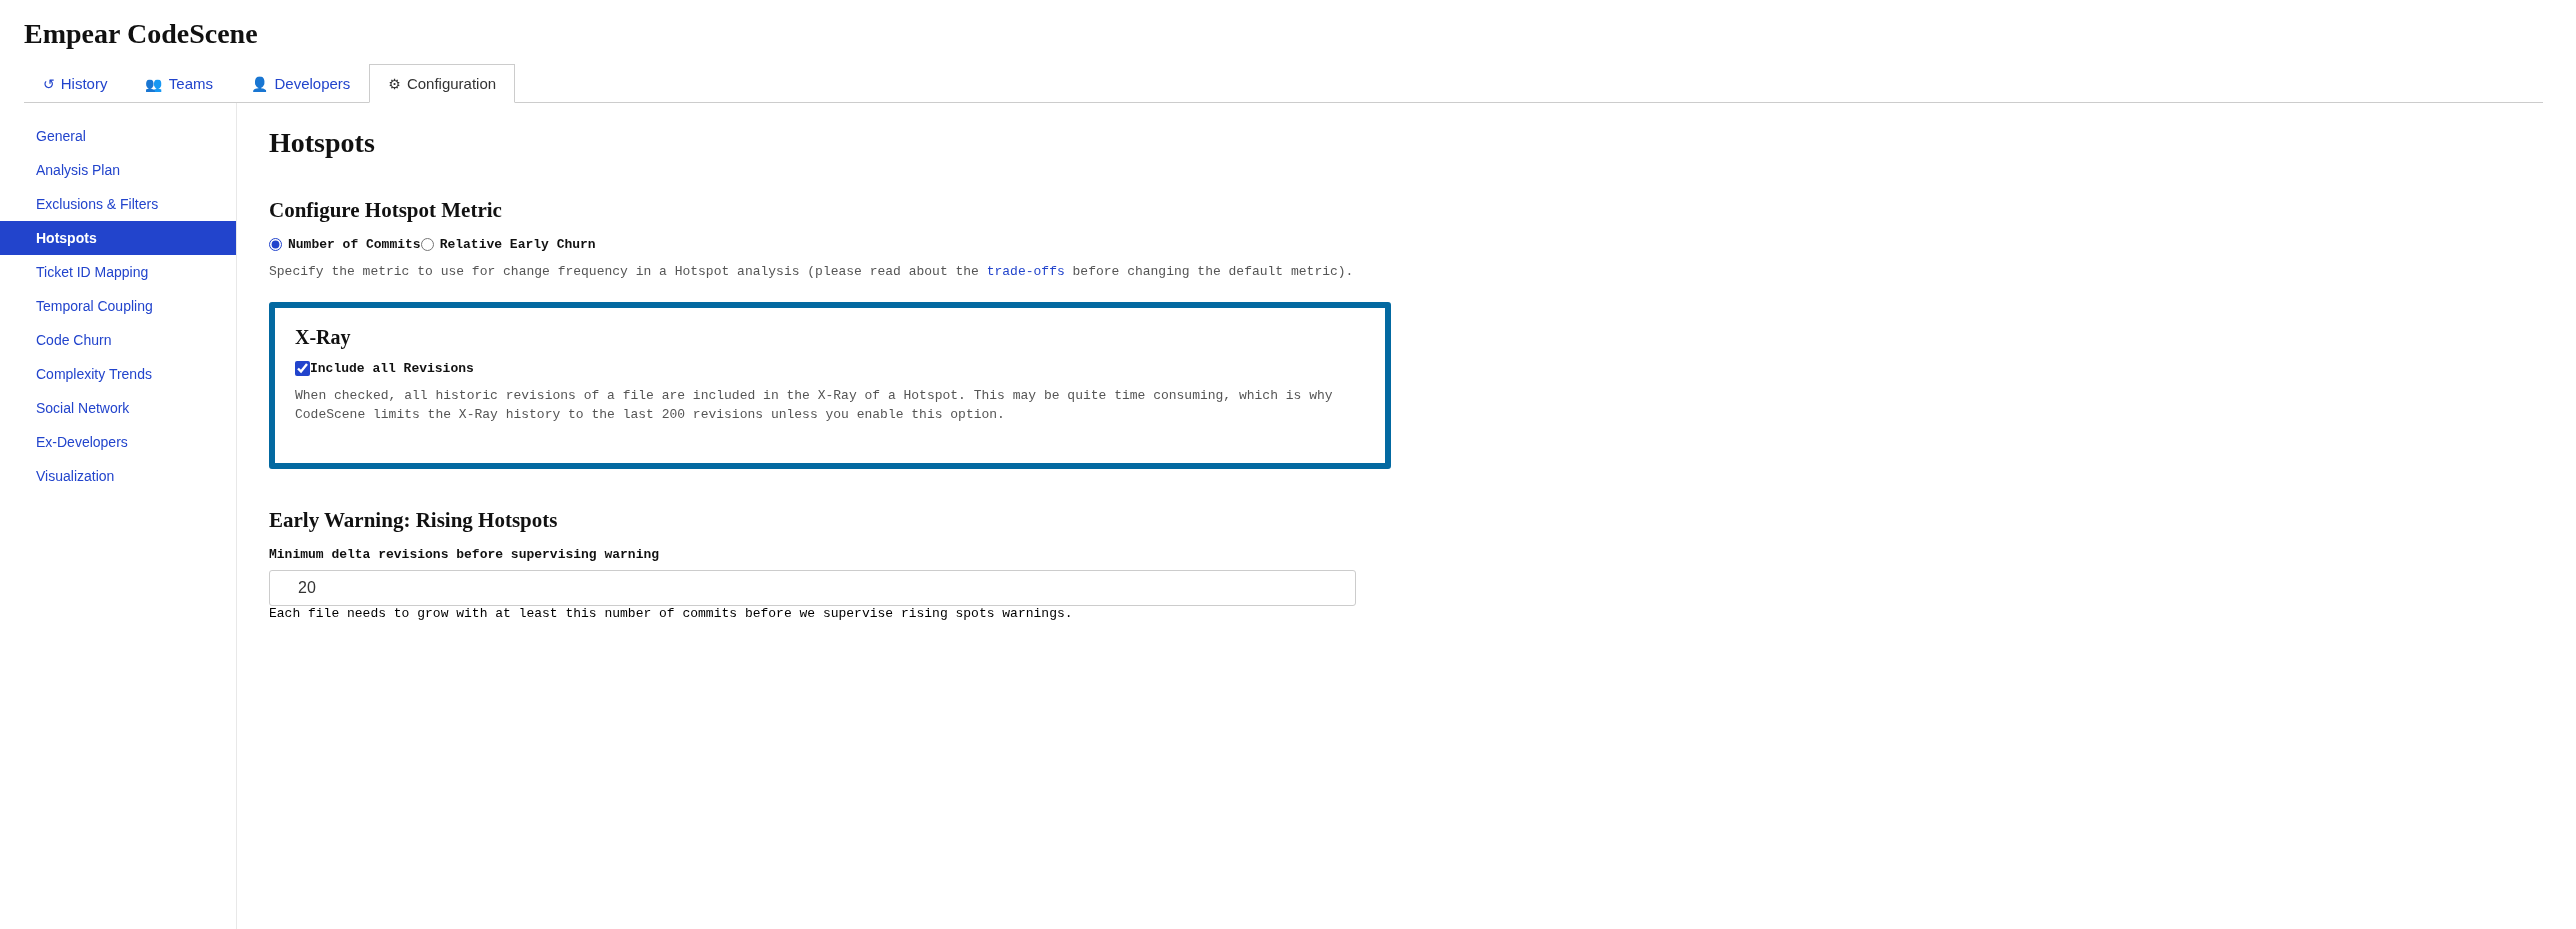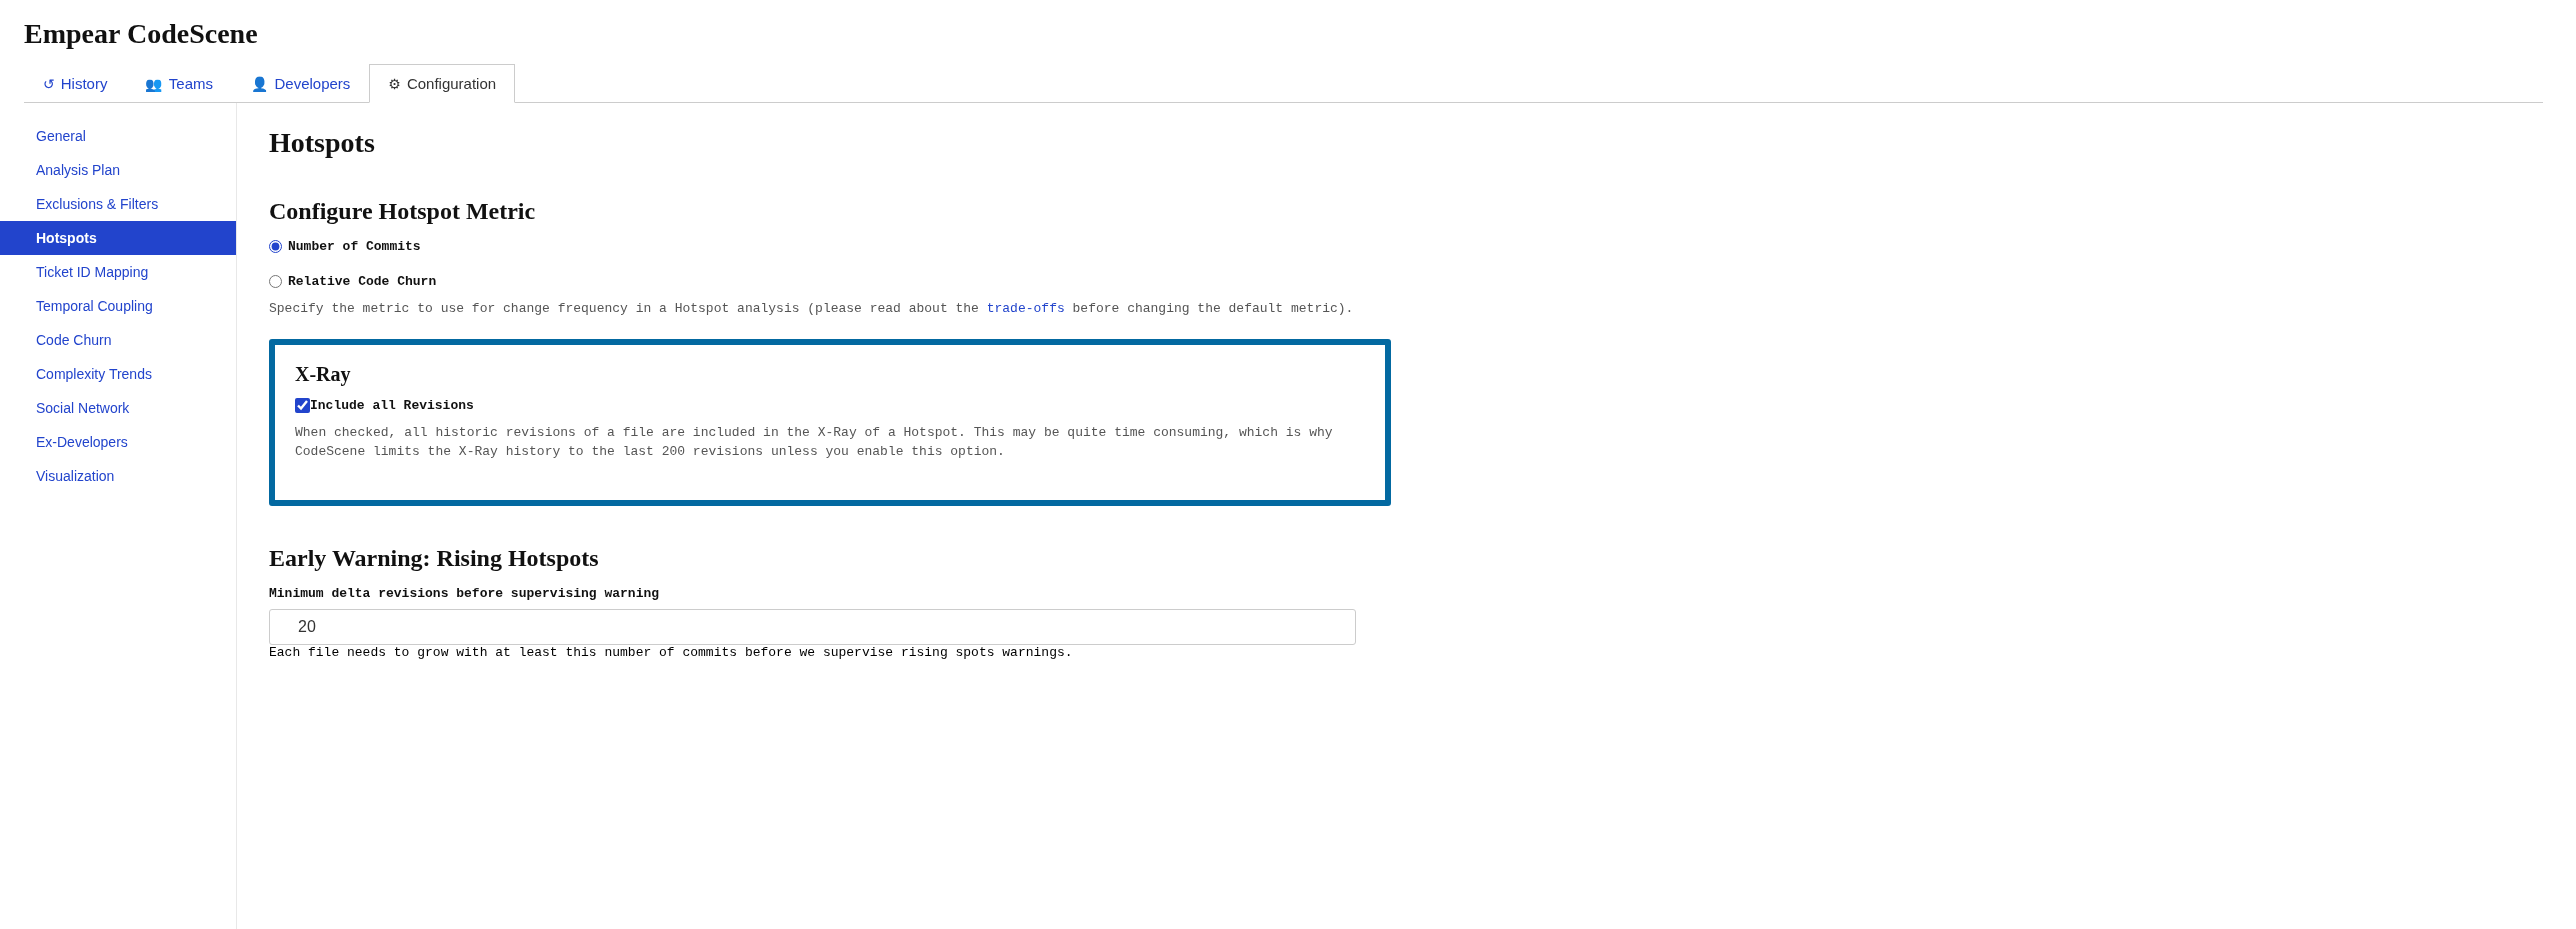--- a/index.html
+++ b/index.html
@@ -75,34 +75,32 @@
 
     .page-title {
       font-size: 28px;
       font-weight: 700;
       color: #111;
       margin-bottom: 24px;
       font-family: Georgia, serif;
     }
 
     .section-title {
-      font-size: 24px;
+      font-size: 21px;
       font-weight: 700;
       color: #111;
       margin-bottom: 14px;
       font-family: Georgia, serif;
       margin-top: 39px;
     }
 
     .radio-group {
       display: flex;
-      align-items: flex-start;
-      gap: 20px;
+      align-items: flex-end;
       margin-bottom: 10px;
-      flex-direction: column;
     }
     .radio-label {
       display: flex;
       align-items: center;
       gap: 6px;
       font-size: 13px;
       font-weight: 700;
       color: #111;
       font-family: 'Courier New', monospace;
       cursor: pointer;
@@ -216,21 +214,21 @@
 
     <section>
       <h2 class="section-title">Configure Hotspot Metric</h2>
       <div class="radio-group">
         <label class="radio-label">
           <input type="radio" name="hotspot-metric" checked="" style="">
           <span>Number of Commits</span>
         </label>
         <label class="radio-label">
           <input type="radio" name="hotspot-metric" style="">
-          <span>Relative Code Churn</span>
+          <span>Relative Early Churn</span>
         </label>
       </div>
       <p class="description-text">
         <span>Specify the metric to use for change frequency in a Hotspot analysis (please read about the </span><a href="#">trade-offs</a><span> before changing the default metric).</span>
       </p>
     </section>
 
     <div class="xray-box">
       <h2 class="xray-title">X-Ray</h2>
       <label class="checkbox-label">

